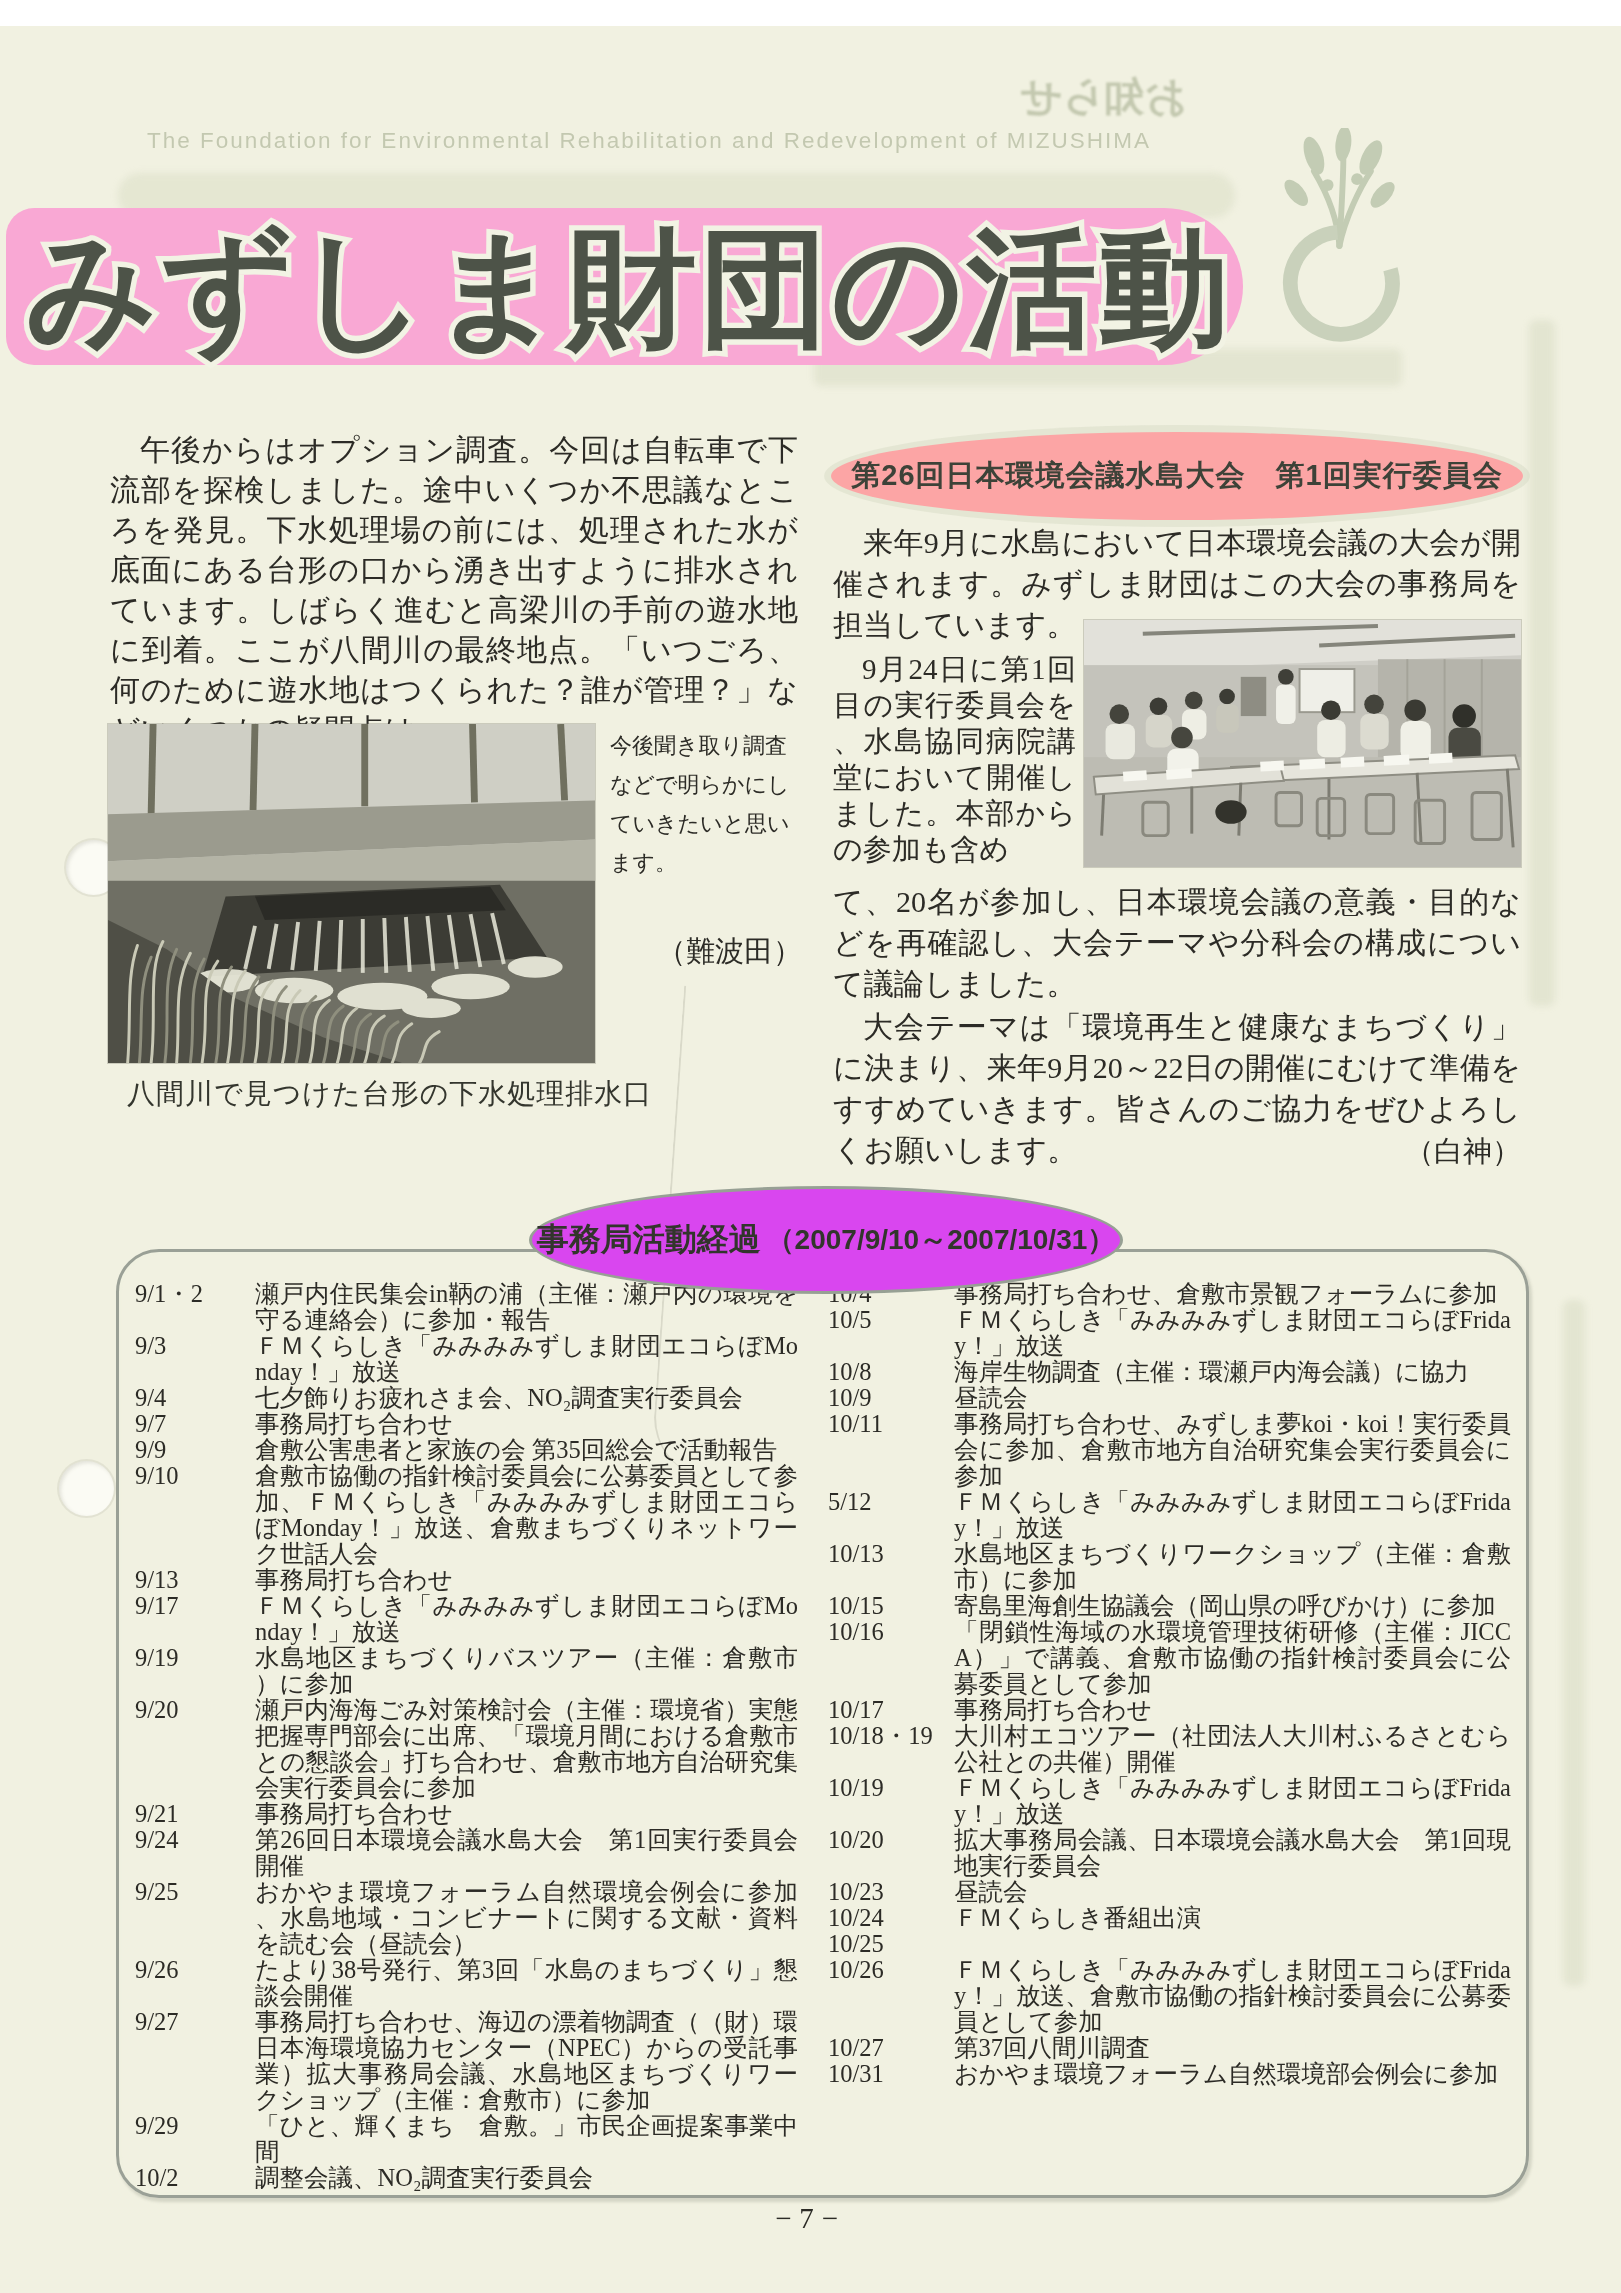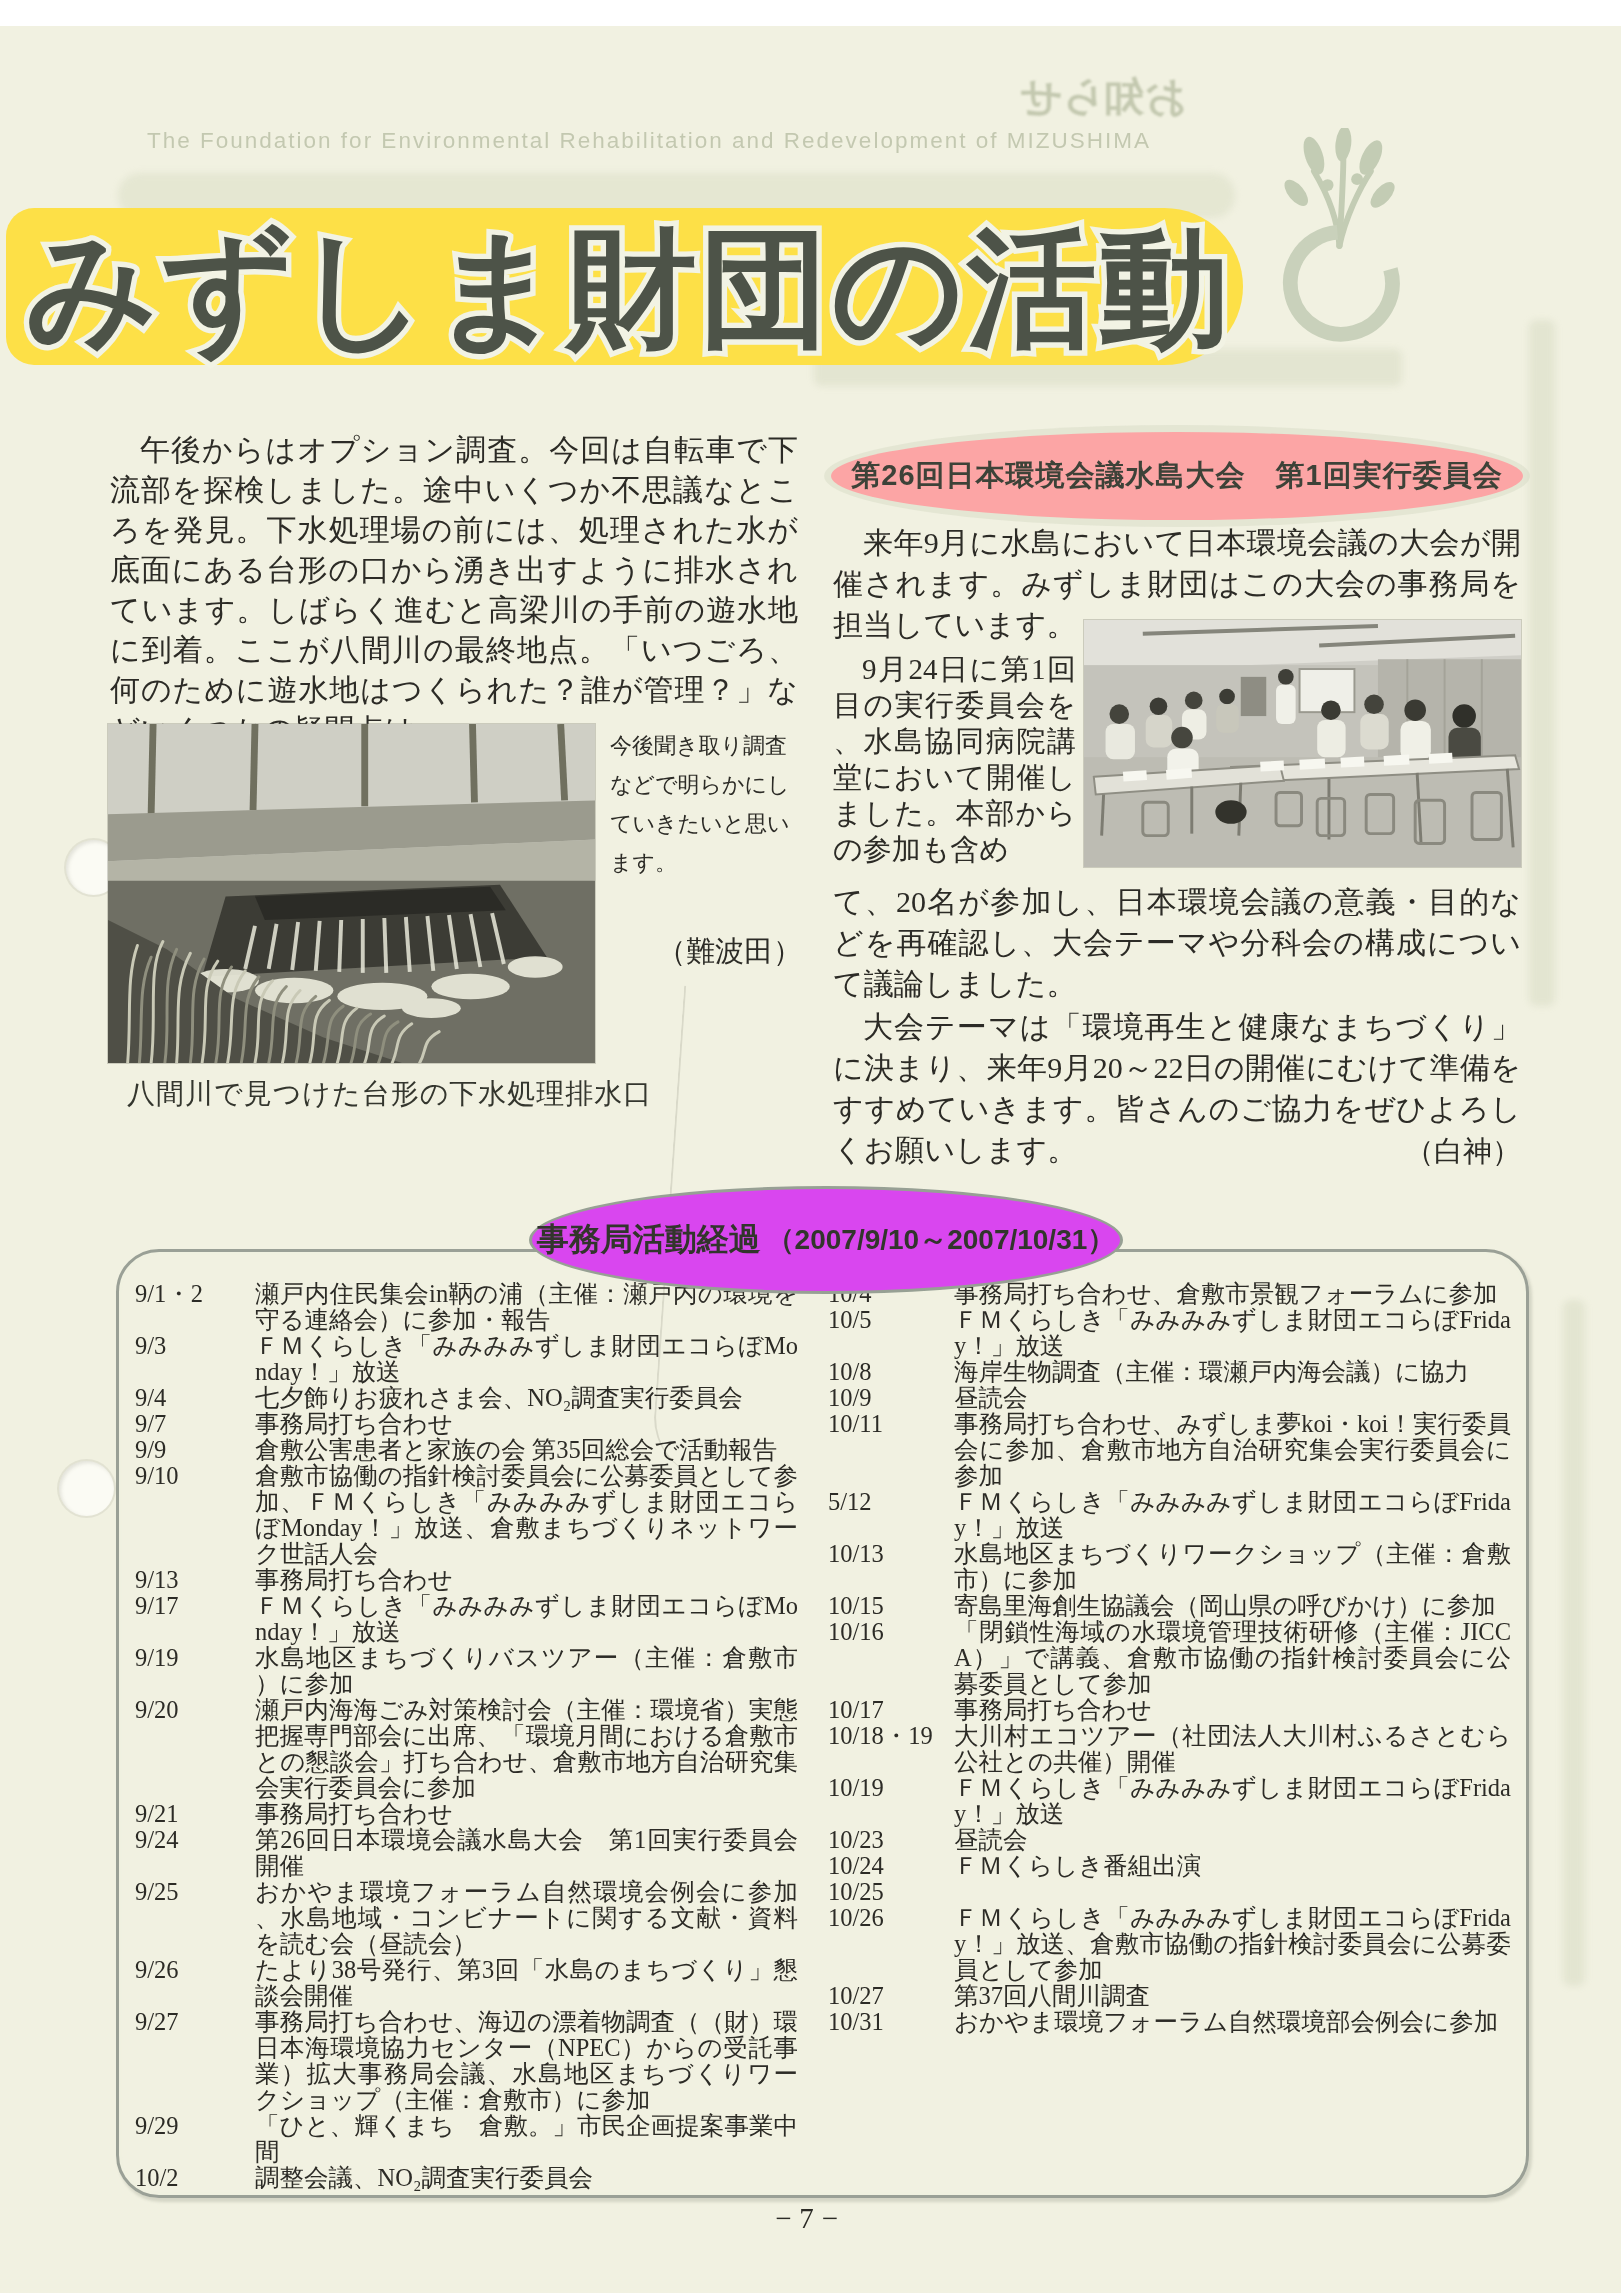--- a/index.html
+++ b/index.html
@@ -16,21 +16,21 @@
   .gb1{left:814px;top:323px;width:588px;height:37px;}
   .gb2{left:1529px;top:294px;width:25.5px;height:686px;}
   .gb3{left:1563px;top:1274px;width:21.6px;height:686px;}
   .gb4{left:118px;top:147px;width:1117px;height:45px;border-radius:22.5px;background:rgba(185,196,160,.22);}
   .crease{position:absolute;left:667px;top:961px;width:59px;height:490px;border-left:2px solid rgba(110,110,95,.18);
           border-radius:0 0 0 255px;transform:rotate(4deg);}
   .hole{position:absolute;width:55px;height:55px;border-radius:50%;background:#fbfbf4;
         box-shadow:0 0 0 2px rgba(120,120,105,.12), inset 2px 2px 3.9px rgba(120,120,105,.18);}
   .hole1{left:66px;top:814px;} .hole2{left:59px;top:1435px;}
   
-  .banner{position:absolute;left:5.9px;top:182px;width:1237px;height:157px;background:#fde047;
+  .banner{position:absolute;left:5.9px;top:182px;width:1237px;height:157px;background:#f9a8d4;
           border-radius:35px 98px 98px 35px;}
   .banner svg{position:absolute;left:5.9px;top:5.9px;}
   .banner-text{font-family:"Liberation Sans","DejaVu Sans",sans-serif;font-weight:bold;
                font-size:132px;letter-spacing:3px;fill:#4d5348;stroke:#f2f3e4;stroke-width:11px;
                paint-order:stroke;}
   .plant{position:absolute;left:1257px;top:102px;}
   
   .l-para{position:absolute;left:110px;top:404px;width:688px;font-size:30px;line-height:40px;
           text-align:justify;text-indent:1em;}
   .l-photo-row{position:absolute;left:108px;top:698px;width:690px;}
@@ -425,20 +425,24 @@
   <div class="lrow">
     <span class="ldate">10/18・19</span>
     <span class="ltext">大川村エコツアー（社団法人大川村ふるさとむら公社との共催）開催</span>
   </div>
 
   <div class="lrow">
     <span class="ldate">10/19</span>
     <span class="ltext">ＦＭくらしき「みみみみずしま財団エコらぼFriday！」放送</span>
   </div>
 
+  <div class="lrow">
+    <span class="ldate">10/20</span>
+    <span class="ltext">拡大事務局会議、日本環境会議水島大会　第1回現地実行委員会</span>
+  </div>
 
   <div class="lrow">
     <span class="ldate">10/23</span>
     <span class="ltext">昼読会</span>
   </div>
 
   <div class="lrow">
     <span class="ldate">10/24</span>
     <span class="ltext">ＦＭくらしき番組出演</span>
   </div>

